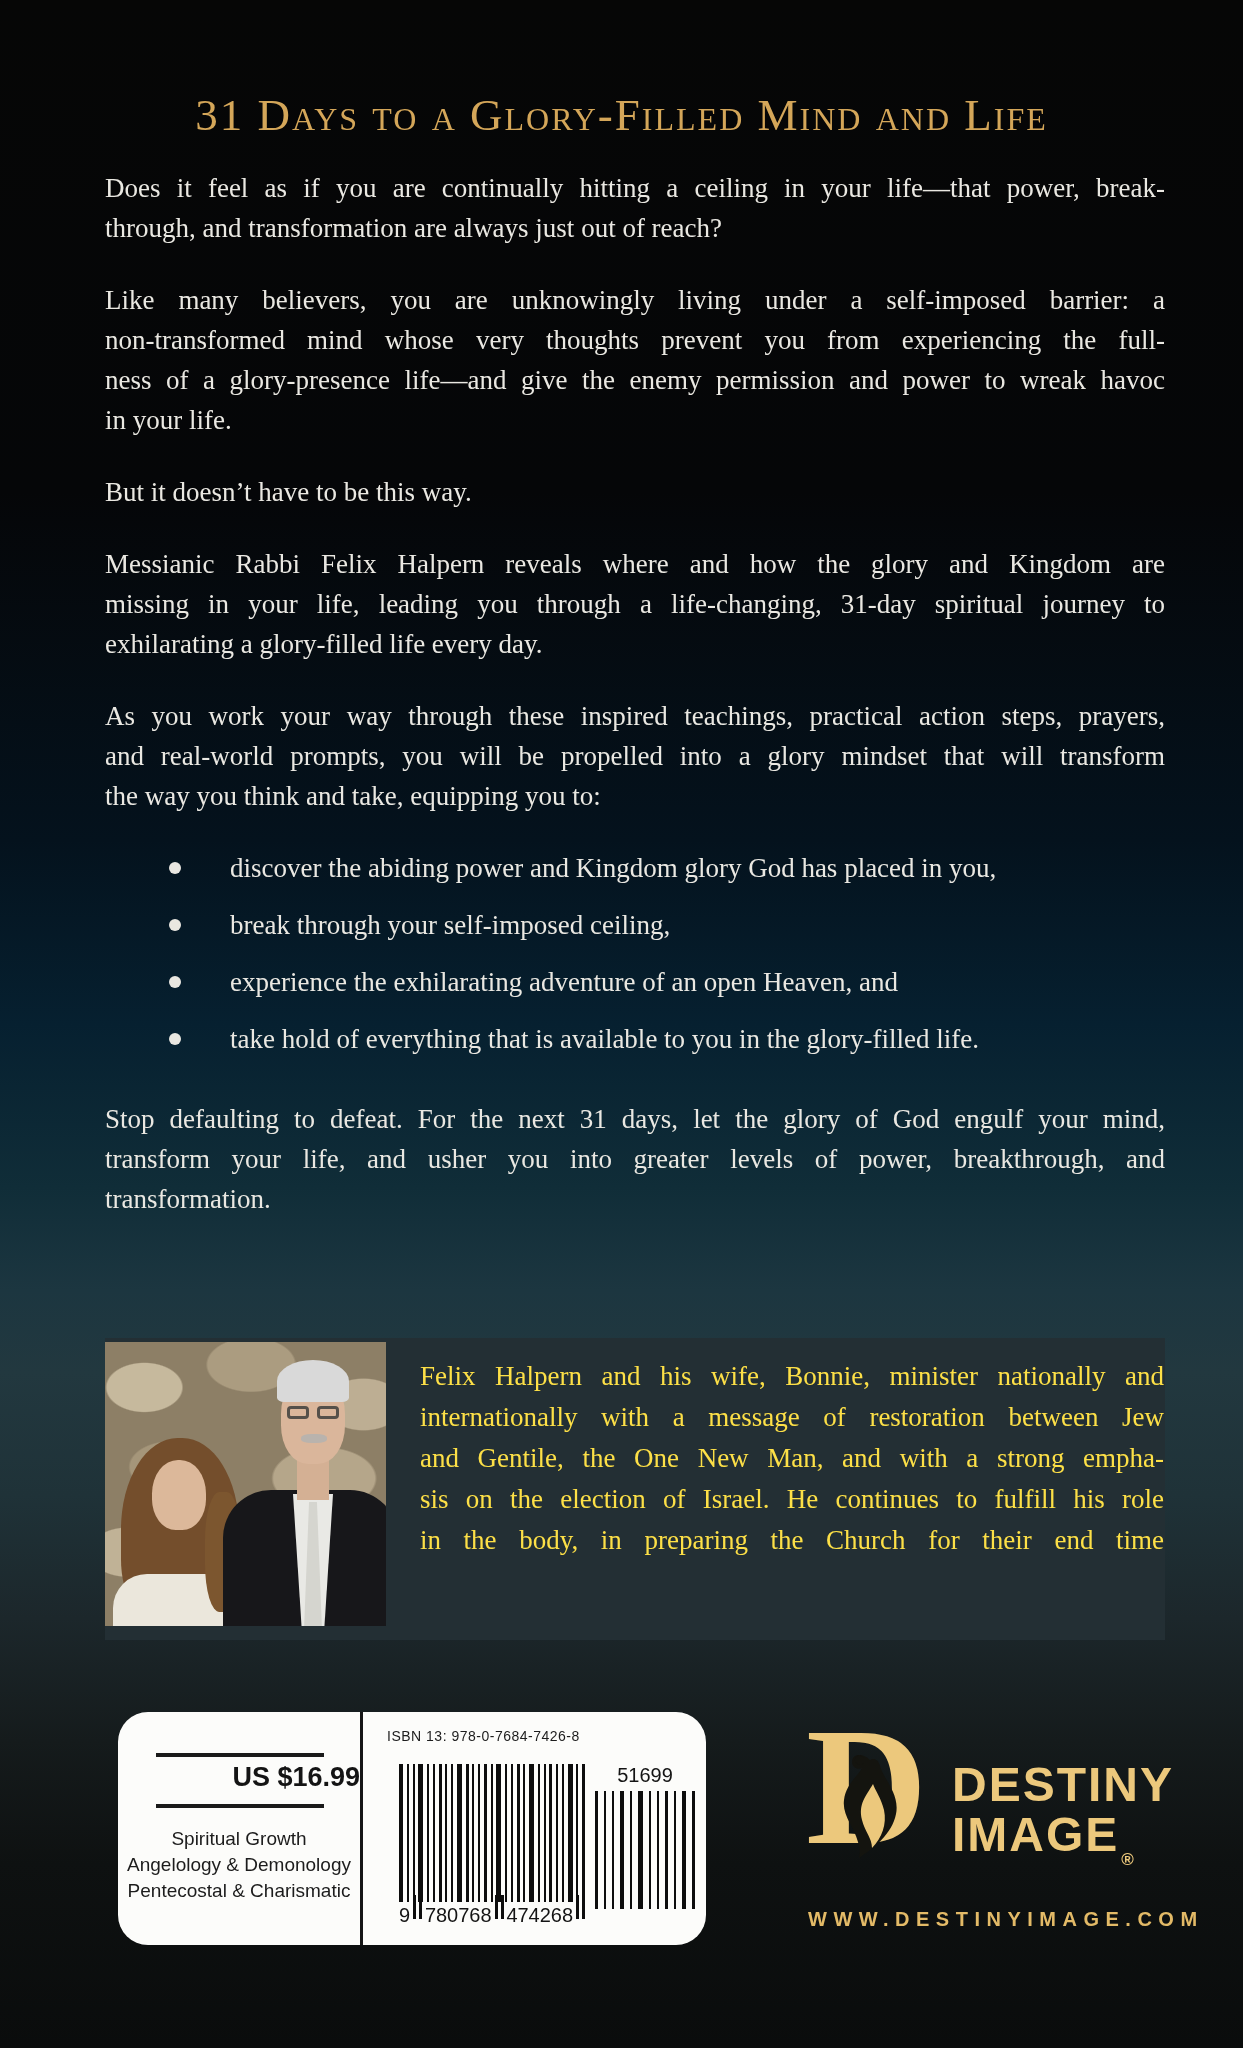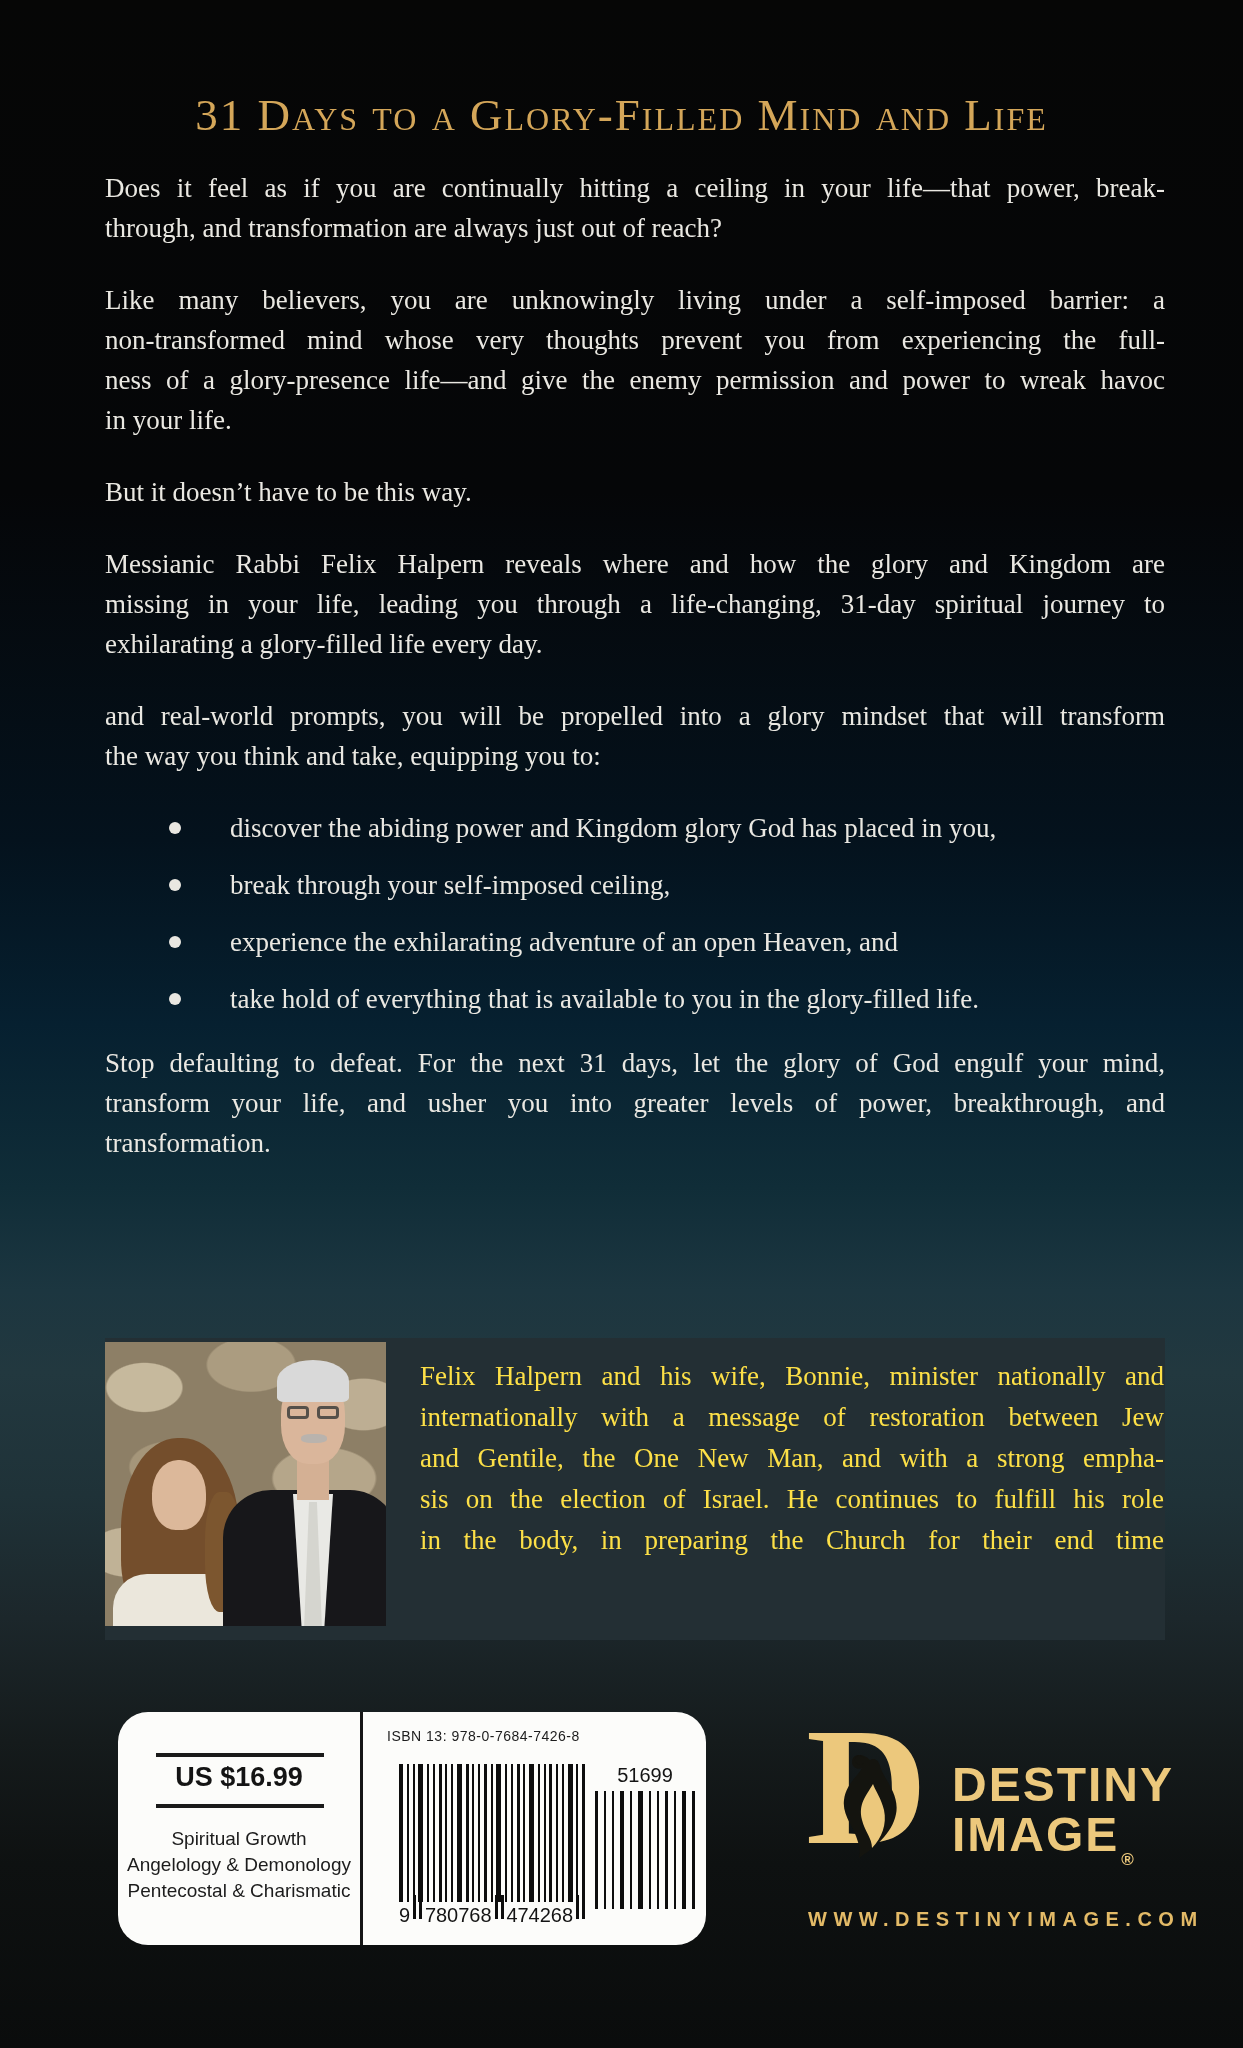--- a/index.html
+++ b/index.html
@@ -23,21 +23,21 @@
     text-align:center;color:var(--gold);
     font-size:45px;line-height:58px;font-variant:small-caps;
     letter-spacing:2px;font-weight:500;
   }
   
   .copy{position:absolute;left:105px;top:168px;width:1060px;color:var(--body-text);}
   .para{margin-bottom:32px;font-size:27px;line-height:40px;}
   .line{text-align:justify;text-align-last:justify;}
   .line.last{text-align-last:left;}
   .line em{font-style:italic;}
-  .bullet-list{margin-bottom:24px;}
+  .bullet-list{margin-bottom:40px;}
   .bullet-item{display:flex;align-items:flex-start;margin-bottom:17px;font-size:27px;line-height:40px;}
   .bullet-item:last-child{margin-bottom:0;}
   .dot{flex:0 0 12px;width:12px;height:12px;border-radius:50%;background:#e9e7e1;margin:14px 0 0 64px;}
   .btext{margin-left:49px;}
   
   .bio-panel{position:absolute;left:105px;top:1338px;width:1060px;height:302px;background:#232f34;}
   .bio-text{position:absolute;left:315px;top:18px;width:744px;color:#fde047;font-size:27px;line-height:41px;}
   
   .photo{
     position:absolute;left:0;top:4px;width:281px;height:284px;overflow:hidden;
@@ -63,21 +63,21 @@
   .m-mustache{left:196px;top:92px;width:26px;height:9px;background:#b9b3ad;border-radius:40%;}
   .w-hair{left:16px;top:96px;width:118px;height:190px;background:#744e2c;border-radius:48% 48% 36% 36%;}
   .w-face{left:47px;top:118px;width:54px;height:70px;background:#dcb89a;border-radius:48% 48% 44% 44%;}
   .w-body{left:8px;top:232px;width:130px;height:52px;background:#ebe7dc;border-radius:34px 34px 0 0;}
   .w-hair-front{left:100px;top:150px;width:36px;height:120px;background:#7c562f;border-radius:40%;}
   
   .barcode-box{position:absolute;left:118px;top:1712px;width:588px;height:233px;background:#fcfcfa;border-radius:30px;font-family:"Liberation Sans",sans-serif;color:#141414;}
   .bb-divider{position:absolute;left:242px;top:0;width:3px;height:100%;background:#161616;}
   .rule{position:absolute;left:38px;width:168px;height:4px;background:#1a1a1a;}
   .rule.r1{top:41px}.rule.r2{top:92px}
-  .price{position:absolute;left:0;top:50px;width:242px;text-align:center;font-size:27px;font-weight:bold;}
+  .price{position:absolute;left:0;top:50px;width:242px;text-align:right;font-size:27px;font-weight:bold;}
   .cats{position:absolute;left:0;top:114px;width:242px;text-align:center;font-size:19px;line-height:26px;color:#1c1c1c;}
   .isbn-col{position:absolute;left:245px;top:0;right:0;height:100%;}
   .isbn{position:absolute;left:24px;top:16px;font-size:14px;letter-spacing:.5px;color:#1d1d1d;}
   .ean{position:absolute;left:36px;top:52px;width:186px;}
   .bars{display:flex;justify-content:space-between;align-items:stretch;height:138px;}
   .bars i{display:block;background:#0d0d0d;height:100%;}
   .digits-row{display:flex;justify-content:space-between;align-items:flex-start;margin-top:2px;font-size:20px;font-weight:500;}
   .grd{width:9px;height:24px;margin-top:-9px;border-left:3px solid #0d0d0d;border-right:3px solid #0d0d0d;}
   .supp{position:absolute;left:232px;top:52px;width:100px;}
   .supp-num{text-align:center;font-size:20px;height:24px;}
@@ -110,20 +110,21 @@
       </div>
       <div class="para">
         <div class="line last">But it doesn’t have to be this way.</div>
       </div>
       <div class="para">
         <div class="line">Messianic Rabbi Felix Halpern reveals where and how the glory and Kingdom are</div>
         <div class="line">missing in your life, leading you through a life-changing, 31-day spiritual journey to</div>
         <div class="line last">exhilarating a glory-filled life every day.</div>
       </div>
       <div class="para">
+        <div class="line">As you work your way through these inspired teachings, practical action steps, prayers,</div>
         <div class="line">and real-world prompts, you will be propelled into a glory mindset that will transform</div>
         <div class="line last">the way you think and take, equipping you to:</div>
       </div>
       <div class="bullet-list">
         <div class="bullet-item">
           <span class="dot"></span>
           <span class="btext">discover the abiding power and Kingdom glory God has placed in you,</span>
         </div>
         <div class="bullet-item">
           <span class="dot"></span>

